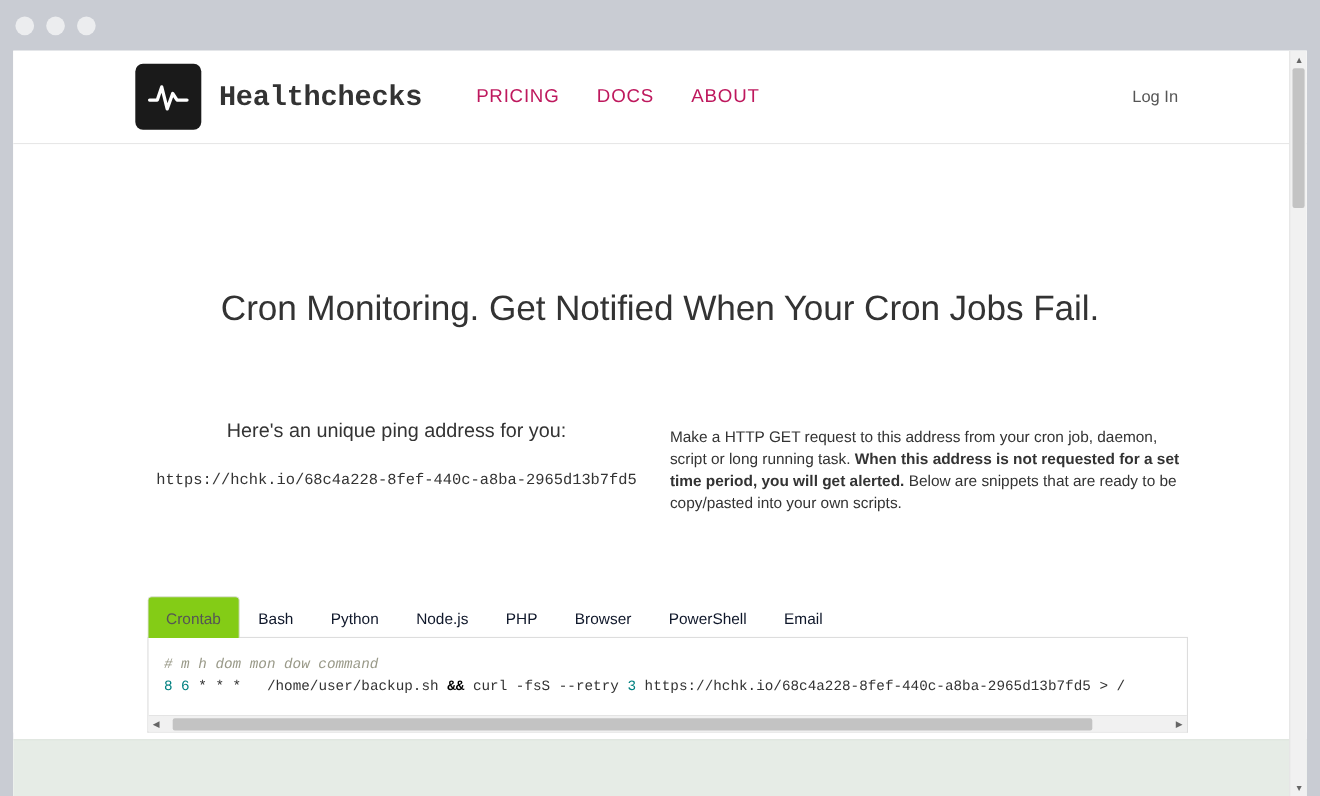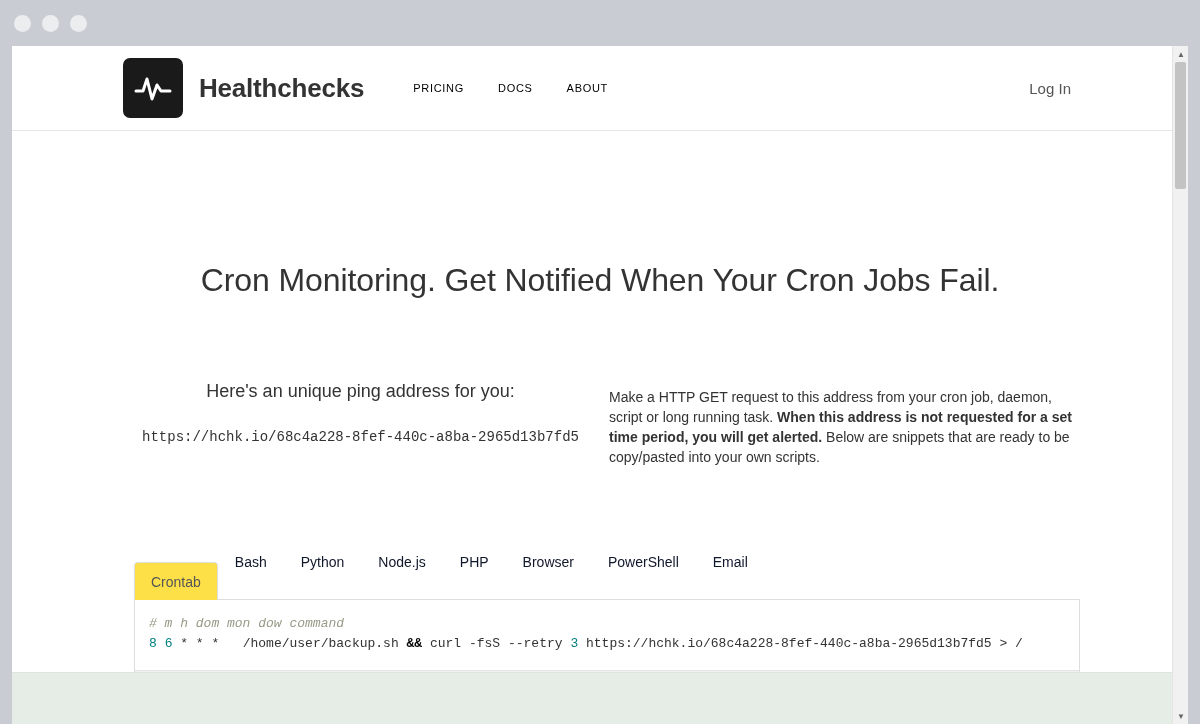--- a/index.html
+++ b/index.html
@@ -45,20 +45,21 @@
     background: #fff;
     border-bottom: 1px solid #e7e7e7;
     display: flex;
     align-items: center;
     padding: 0 0 0 111px;
     position: relative;
   }
   .brand {
     display: flex;
     align-items: center;
+    font-family: Liberation Mono, monospace;
   }
   .logo {
     width: 60px; height: 60px;
     background: #1a1a1a;
     border-radius: 7px;
     display: flex;
     align-items: center;
     justify-content: center;
     margin-right: 16px;
   }
@@ -67,22 +68,22 @@
     font-weight: bold;
     color: #333333;
     letter-spacing: -0.2px;
   }
   .nav {
     display: flex;
     align-items: center;
     margin-left: 32px;
   }
   .nav-item {
-    font-size: 11px;
-    color: #000000;
+    font-size: 17px;
+    color: #be185d;
     letter-spacing: 0.7px;
     padding: 10px 17px;
     text-decoration: none;
     cursor: pointer;
   }
   .login-link {
     position: absolute;
     right: 117px;
     top: 50%;
     transform: translateY(-50%);
@@ -154,24 +155,23 @@
     padding: 11px 16px 10px 16px;
     color: #0f172a;
     cursor: pointer;
     border: 1px solid transparent;
     border-bottom: none;
     margin-bottom: -1px;
     border-radius: 4px 4px 0 0;
   }
   .tab.active {
     color: #555;
-    background: #fde047;
+    background: #84cc16;
     border-color: #ddd;
     border-bottom-color: #fff;
-    margin-top: 20px;
   }
 
   .code-panel {
     border: 1px solid #ddd;
     border-top: none;
     background: #fff;
     padding: 14px 0 0 0;
     position: relative;
     height: 86px;
     overflow: hidden;

